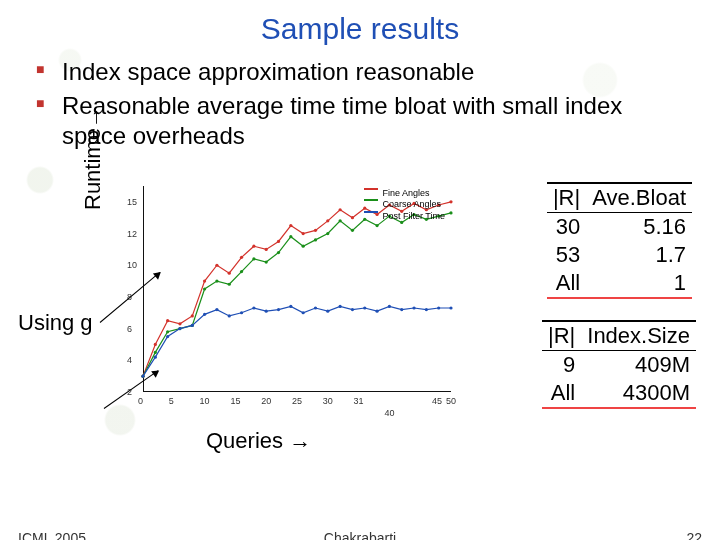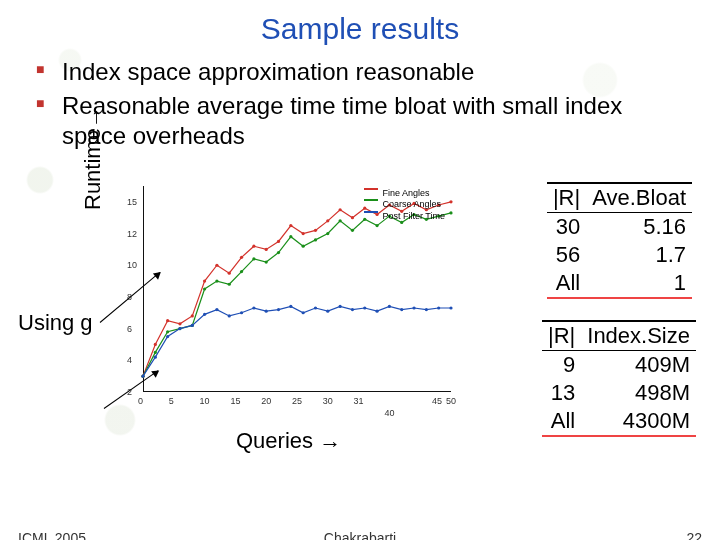--- a/index.html
+++ b/index.html
@@ -18,21 +18,21 @@
   
   .ylabel{position:absolute;left:80px;top:210px;transform:rotate(-90deg);transform-origin:left top;font:22px Arial}
   
   .chart{position:absolute;left:115px;top:180px;width:340px;height:230px}
   .chart .plot{position:absolute;left:28px;right:4px;top:6px;bottom:18px;border-left:1px solid #111;border-bottom:1px solid #111}
   .chart .legend{position:absolute;right:10px;top:8px;font:9px Arial;line-height:1.25}
   .chart .legend .row{display:flex;align-items:flex-start;gap:4px}
   .chart .legend .sw{width:14px;border-top:2px solid}
   .chart .xt,.chart .yt{position:absolute;font:9px Arial;color:#333}
   .chart svg{position:absolute;inset:0}
-  .xlabel{position:absolute;left:236px;top:428px;font:22px Arial}
+  .xlabel{position:absolute;left:206px;top:428px;font:22px Arial}
   
   .ptr{position:absolute;font:22px Arial}
   .ptr.g{left:18px;top:310px}
   .ptr.a{left:28px;top:394px}
   .arrow{position:absolute;border-top:1.5px solid #000;transform-origin:left center}
   .arrow::after{content:"";position:absolute;right:-1px;top:-4px;border-left:7px solid #000;border-top:4px solid transparent;border-bottom:4px solid transparent}
   
   table.t{position:absolute;border-collapse:collapse;font:22px Arial}
   table.t td,table.t th{padding:1px 6px;text-align:right;font-weight:normal}
   table#t1{right:28px;top:182px}
@@ -192,44 +192,40 @@
   <tbody>
         <tr>
           <th>|R|</th>
           <th>Ave.Bloat</th>
         </tr>
   <tr>
           <td class="div">30</td>
           <td class="div">5.16</td>
         </tr>
   <tr>
-          <td>56</td>
+          <td>53</td>
           <td>1.7</td>
         </tr>
   <tr class="last">
           <td>All</td>
           <td>1</td>
         </tr>
 </tbody>
     </table>
 
 <table class="t" id="t2">
   <tbody>
         <tr>
           <th>|R|</th>
           <th>Index.Size</th>
         </tr>
   <tr>
           <td class="div">9</td>
           <td class="div">409M</td>
         </tr>
-  <tr>
-          <td>13</td>
-          <td>498M</td>
-        </tr>
   <tr class="last">
           <td>All</td>
           <td>4300M</td>
         </tr>
 </tbody>
     </table>
 
 <div class="footer">
   <span class="l">ICML 2005</span>
   <span class="c">Chakrabarti</span>

